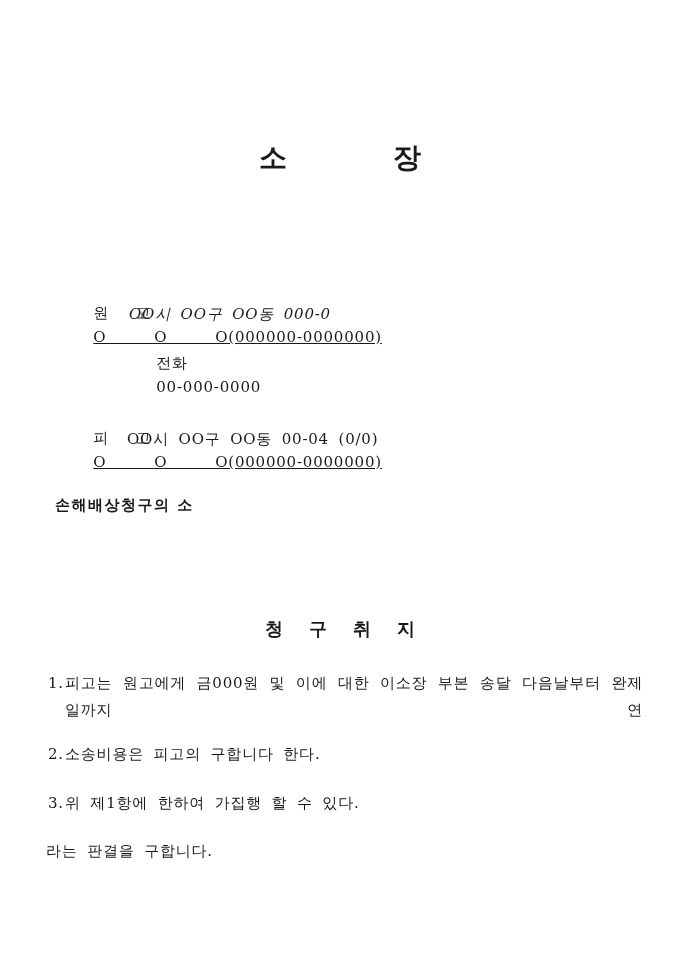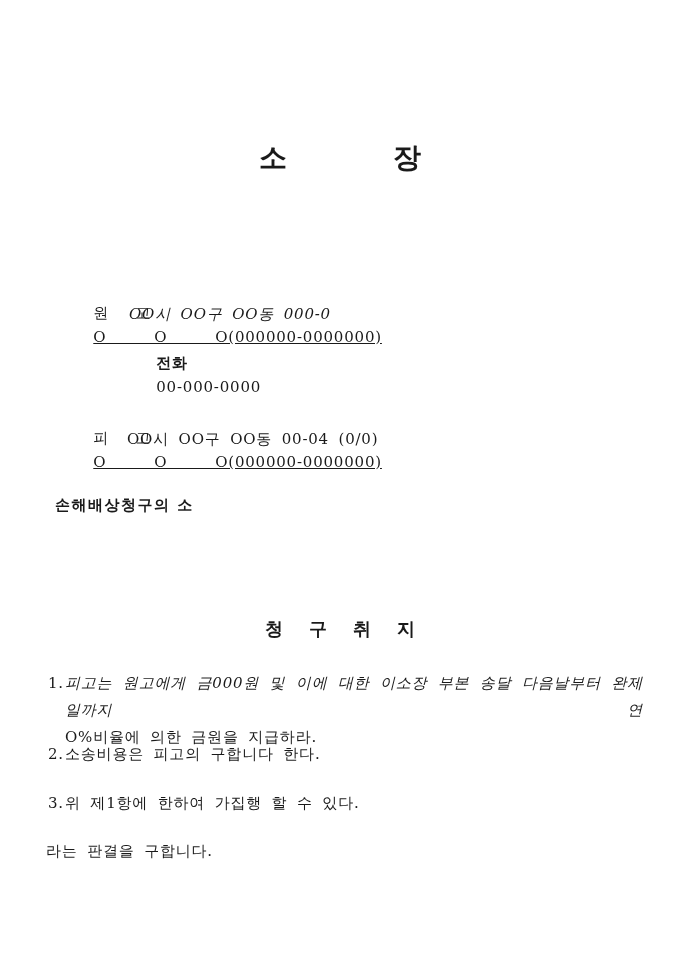--- a/index.html
+++ b/index.html
@@ -44,21 +44,21 @@
   }
 
   .role {
     display: inline-flex;
     width: 58px;
     justify-content: space-between;
     margin-right: 20px;
   }
   .name { white-space: pre; text-decoration: underline; }
 
-  .phone-label { display: inline-block; margin-right: 16px; font-weight: bold; }
+  .phone-label { display: inline-block; margin-right: 16px; }
 
   .case-title {
     font-weight: bold;
     letter-spacing: 1.5px;
     line-height: 24px;
   }
 
   .claim-heading-row {
     top: 616px;
     left: 0;
@@ -133,22 +133,21 @@
       <span>청</span>
       <span>구</span>
       <span>취</span>
       <span>지</span>
     </div>
   </div>
 
   <div class="abs claim" style="top:670px; left:48px;">
     <span class="claim-num">1.</span>
     <span class="claim-lines">
-      <span class="claim-line-justified" style="display:block;font-style:italic;">피고는 원고에게 금000원 및 이에 대한 이소장 부본 송달 다음날부터 완제일까지 연</span>
-      <span style="display:block;">O%비율에 의한 금원을 지급하라.</span>
+      <span class="claim-line-justified" style="display:block;">피고는 원고에게 금000원 및 이에 대한 이소장 부본 송달 다음날부터 완제일까지 연</span>
     </span>
   </div>
 
   <div class="abs claim" style="top:741px; left:48px;">
     <span class="claim-num">2.</span>
     <span class="claim-lines">
       <span style="display:block;">소송비용은 피고의 구합니다 한다.</span>
     </span>
   </div>
 

